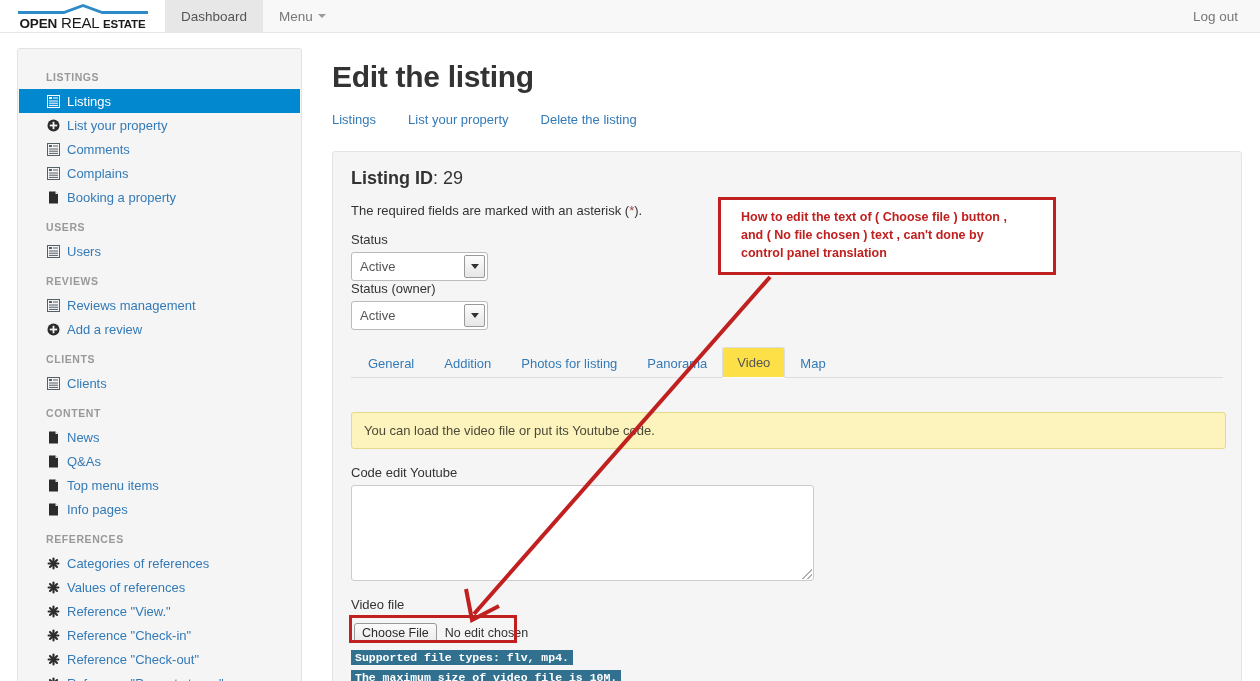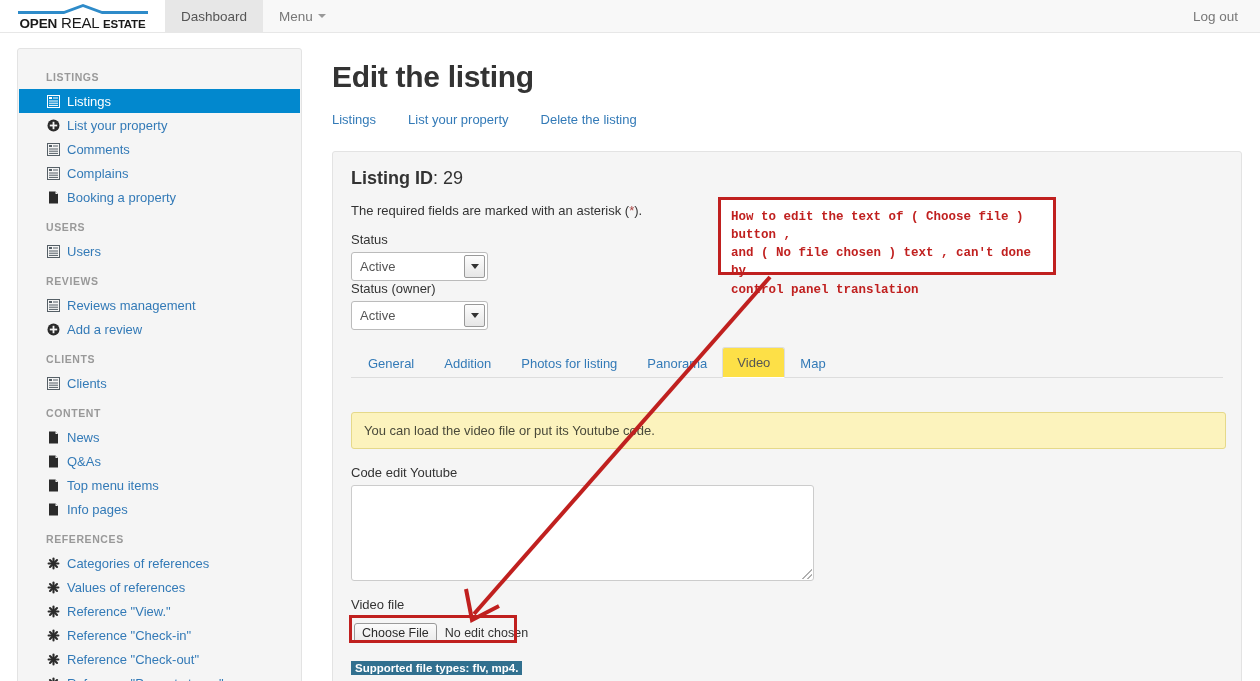--- a/index.html
+++ b/index.html
@@ -260,35 +260,35 @@
     margin-left: 8px;
     white-space: nowrap;
   }
   .hint-badge {
     display: inline-block;
     background: #31708f;
     color: #ffffff;
     font-size: 11.5px;
     font-weight: bold;
     padding: 1px 4px;
-    margin-top: 16px;
+    margin-top: 5px;
     white-space: nowrap;
+    font-family: Liberation Mono, monospace;
   }
   .hint-wrap { display: block; }
 
   
   .anno-box {
     position: absolute;
     left: 718px; top: 197px;
     width: 338px; height: 78px;
     border: 3px solid #c0201f;
     background: #ffffff;
-    padding: 8px 10px;
+    padding: 8px 20px;
     z-index: 40;
-    font-family: Liberation Mono, monospace;
   }
   .anno-text {
     font-size: 12.5px;
     font-weight: bold;
     color: #c0201f;
     line-height: 1.45;
     white-space: pre-line;
   }
   .anno-file-box {
     position: absolute;

